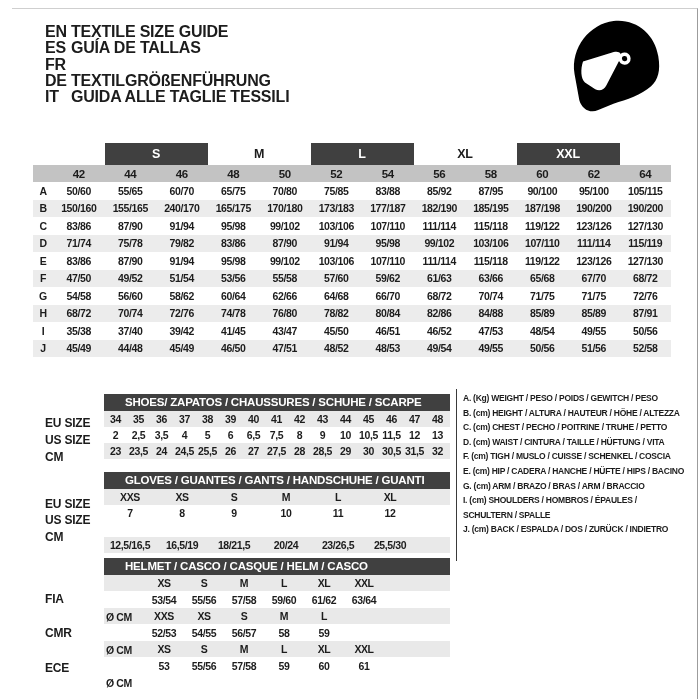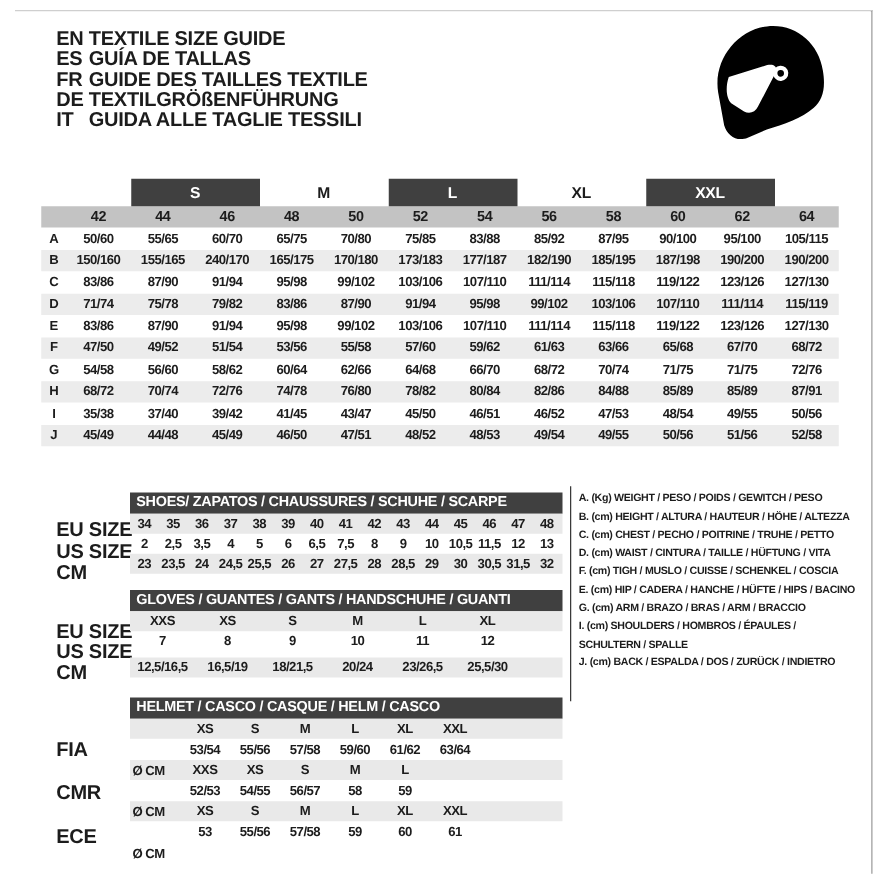--- a/index.html
+++ b/index.html
@@ -24,32 +24,32 @@
   .gblk.dark{background:#404040;color:#ffffff;}
   .srow{display:flex;height:17px;align-items:center;background:#c3c3c3;font-size:11.5px;letter-spacing:-0.3px;}
   .drow{display:flex;height:17.5px;align-items:center;font-size:10.5px;letter-spacing:-0.4px;}
   .drow.stripe{background:#ececec;}
   .ml{width:20px;text-align:center;flex:none;}
   .mc{width:51.5px;text-align:center;flex:none;white-space:nowrap;}
 
   
   .sec{position:absolute;left:104px;width:346px;}
   .sec-bar{height:17px;line-height:17px;background:#404040;color:#fff;font-size:11.5px;
-           letter-spacing:-0.2px;padding-left:5px;box-sizing:border-box;white-space:nowrap;}
+           letter-spacing:-0.2px;padding-left:21px;box-sizing:border-box;white-space:nowrap;}
   .xrow{display:flex;height:16px;align-items:center;font-size:10.5px;letter-spacing:-0.4px;}
   .xrow.gray{background:#e9e9e9;}
   .shoe-c{width:23px;text-align:center;flex:none;white-space:nowrap;}
   .glove-c{width:52px;text-align:center;flex:none;white-space:nowrap;}
   .helm-lab{width:40px;text-align:left;padding-left:2px;box-sizing:border-box;flex:none;white-space:nowrap;margin-top:35px;}
   .helm-c{width:40px;text-align:center;flex:none;white-space:nowrap;}
-  .gap5{margin-top:5px;}
+  .gap5{margin-top:16px;}
   .hv{height:17px;}
 
   
-  .rlabel{position:absolute;left:45px;font-size:16px;letter-spacing:-0.2px;white-space:nowrap;}
+  .rlabel{position:absolute;left:45px;font-size:12px;letter-spacing:-0.2px;white-space:nowrap;}
 
   
   .legend-divider{position:absolute;left:456px;top:389px;width:1px;height:172px;background:#3a3a3a;}
   .legend{position:absolute;left:463px;top:391px;width:234px;font-size:8.5px;line-height:14.6px;
           letter-spacing:-0.25px;}
   .legend-item{white-space:pre-line;}
 </style>
 </head>
 <body>
 
@@ -60,21 +60,20 @@
       <div class="langrow">
         <span class="langcode">EN</span>
         <span class="langlabel">TEXTILE SIZE GUIDE</span>
       </div>
       <div class="langrow">
         <span class="langcode">ES</span>
         <span class="langlabel">GUÍA DE TALLAS</span>
       </div>
       <div class="langrow">
         <span class="langcode">FR</span>
-        <span class="langlabel">GUIDE DES TAILLES TEXTILE</span>
       </div>
       <div class="langrow">
         <span class="langcode">DE</span>
         <span class="langlabel">TEXTILGRÖßENFÜHRUNG</span>
       </div>
       <div class="langrow">
         <span class="langcode">IT</span>
         <span class="langlabel">GUIDA ALLE TAGLIE TESSILI</span>
       </div>
     </div>

